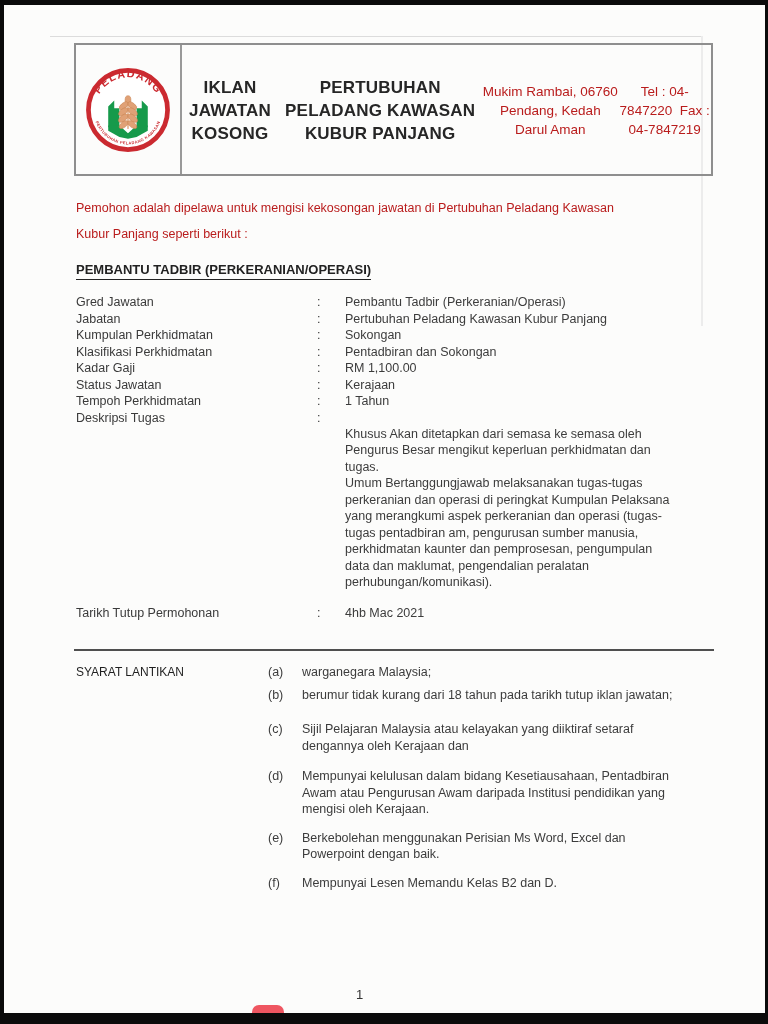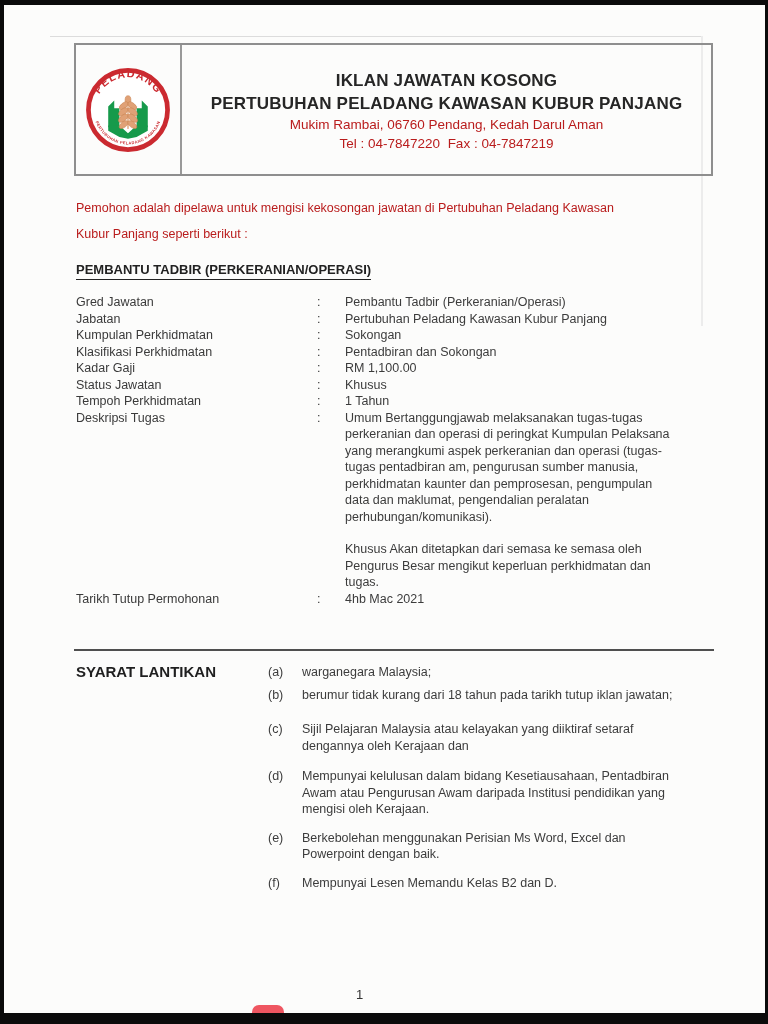--- a/index.html
+++ b/index.html
@@ -17,49 +17,49 @@
   }
   .artifact-h { position:absolute; left:46px; top:31px; width:652px; height:1px; background:#dcdcdc; }
   .artifact-v { position:absolute; left:697px; top:31px; width:2px; height:290px; background:#ececec; }
 
   
   .header-box {
     position:absolute; left:70px; top:38px; width:639px; height:133px;
     border:2px solid #8e8e8e; display:flex;
   }
   .logo-cell { width:106px; border-right:2px solid #999; display:flex; align-items:center; justify-content:center; }
-  .head-text-cell { flex:1; display:flex; flex-direction:column; align-items:center; justify-content:center; text-align:center; padding-top:2px; }
+  .head-text-cell { flex:1; display:flex; flex-direction:row; align-items:center; justify-content:center; text-align:center; padding-top:2px; }
   .head-title { font-size:17px; font-weight:bold; color:#262626; line-height:23px; letter-spacing:.2px; }
   .head-sub { font-size:13.5px; color:#b91c1c; line-height:19px; }
   .ws-pre { white-space:pre-wrap; }
 
   
   .intro { position:absolute; left:72px; top:190px; width:560px; font-size:12.5px; line-height:26px; color:#b91c1c; }
 
   
   .pos-heading { position:absolute; left:72px; top:257px; font-size:13px; font-weight:bold; color:#222; }
   .pos-heading span { border-bottom:1.5px solid #222; padding-bottom:2px; }
 
   
   .details { position:absolute; left:72px; top:289px; width:600px; font-size:12.5px; }
   .d-row { display:grid; grid-template-columns:229px 16px 1fr; line-height:16.5px;gap:12px; }
   .d-row .lbl { color:#3a3a3a; }
   .d-row .sep { color:#3a3a3a; }
   .d-para { width:335px; line-height:16.5px; }
   .d-para.p1 { width:332px; }
   .d-para.p2 { margin-top:16px; }
-  .d-row.closing { }
+  .d-row.closing { margin-top:14px; }
 
   
   .rule { position:absolute; left:70px; top:644px; width:640px; height:2px; background:#4f4f4f; }
 
   
   .reqs { position:absolute; left:72px; top:659px; width:640px; font-size:12.5px; }
   .req-grid { display:grid; grid-template-columns:192px 1fr; }
-  .req-heading { font-weight:bold; color:#1f1f1f; font-size:15px; line-height:16px; }
+  .req-heading { font-weight:normal; color:#1f1f1f; font-size:12px; line-height:16px; }
   .req-body { }
   .req-intro { line-height:16px; margin-bottom:11px; }
   .req-item { display:grid; grid-template-columns:34px 1fr; line-height:16.5px; }
   .req-item .txt { width:375px; }
   .req-item:nth-of-type(1) { margin-bottom:6px; }
   .req-item:nth-of-type(2) { margin-bottom:18px; }
   .req-item:nth-of-type(3) { margin-bottom:14px; }
   .req-item:nth-of-type(4) { margin-bottom:12px; }
   .req-item:nth-of-type(5) { margin-bottom:12px; }
 
@@ -145,33 +145,33 @@
       <span class="val">Pentadbiran dan Sokongan</span>
     </div>
     <div class="d-row">
       <span class="lbl">Kadar Gaji</span>
       <span class="sep">:</span>
       <span class="val">RM 1,100.00</span>
     </div>
     <div class="d-row">
       <span class="lbl">Status Jawatan</span>
       <span class="sep">:</span>
-      <span class="val">Khusus</span>
+      <span class="val">Kerajaan</span>
     </div>
     <div class="d-row">
       <span class="lbl">Tempoh Perkhidmatan</span>
       <span class="sep">:</span>
       <span class="val">1 Tahun</span>
     </div>
     <div class="d-row">
       <span class="lbl">Deskripsi Tugas</span>
       <span class="sep">:</span>
       <span class="val">
+        <span class="d-para p2" style="display:block">Khusus Akan ditetapkan dari semasa ke semasa oleh Pengurus Besar mengikut keperluan perkhidmatan dan tugas.</span>
         <span class="d-para p1" style="display:block">Umum Bertanggungjawab melaksanakan tugas-tugas perkeranian dan operasi di peringkat Kumpulan Pelaksana yang merangkumi aspek perkeranian dan operasi (tugas-tugas pentadbiran am, pengurusan sumber manusia, perkhidmatan kaunter dan pemprosesan, pengumpulan data dan maklumat, pengendalian peralatan perhubungan/komunikasi).</span>
-        <span class="d-para p2" style="display:block">Khusus Akan ditetapkan dari semasa ke semasa oleh Pengurus Besar mengikut keperluan perkhidmatan dan tugas.</span>
       </span>
     </div>
     <div class="d-row closing">
       <span class="lbl">Tarikh Tutup Permohonan</span>
       <span class="sep">:</span>
       <span class="val">4hb Mac 2021</span>
     </div>
   </div>
 
   <div class="rule"></div>

